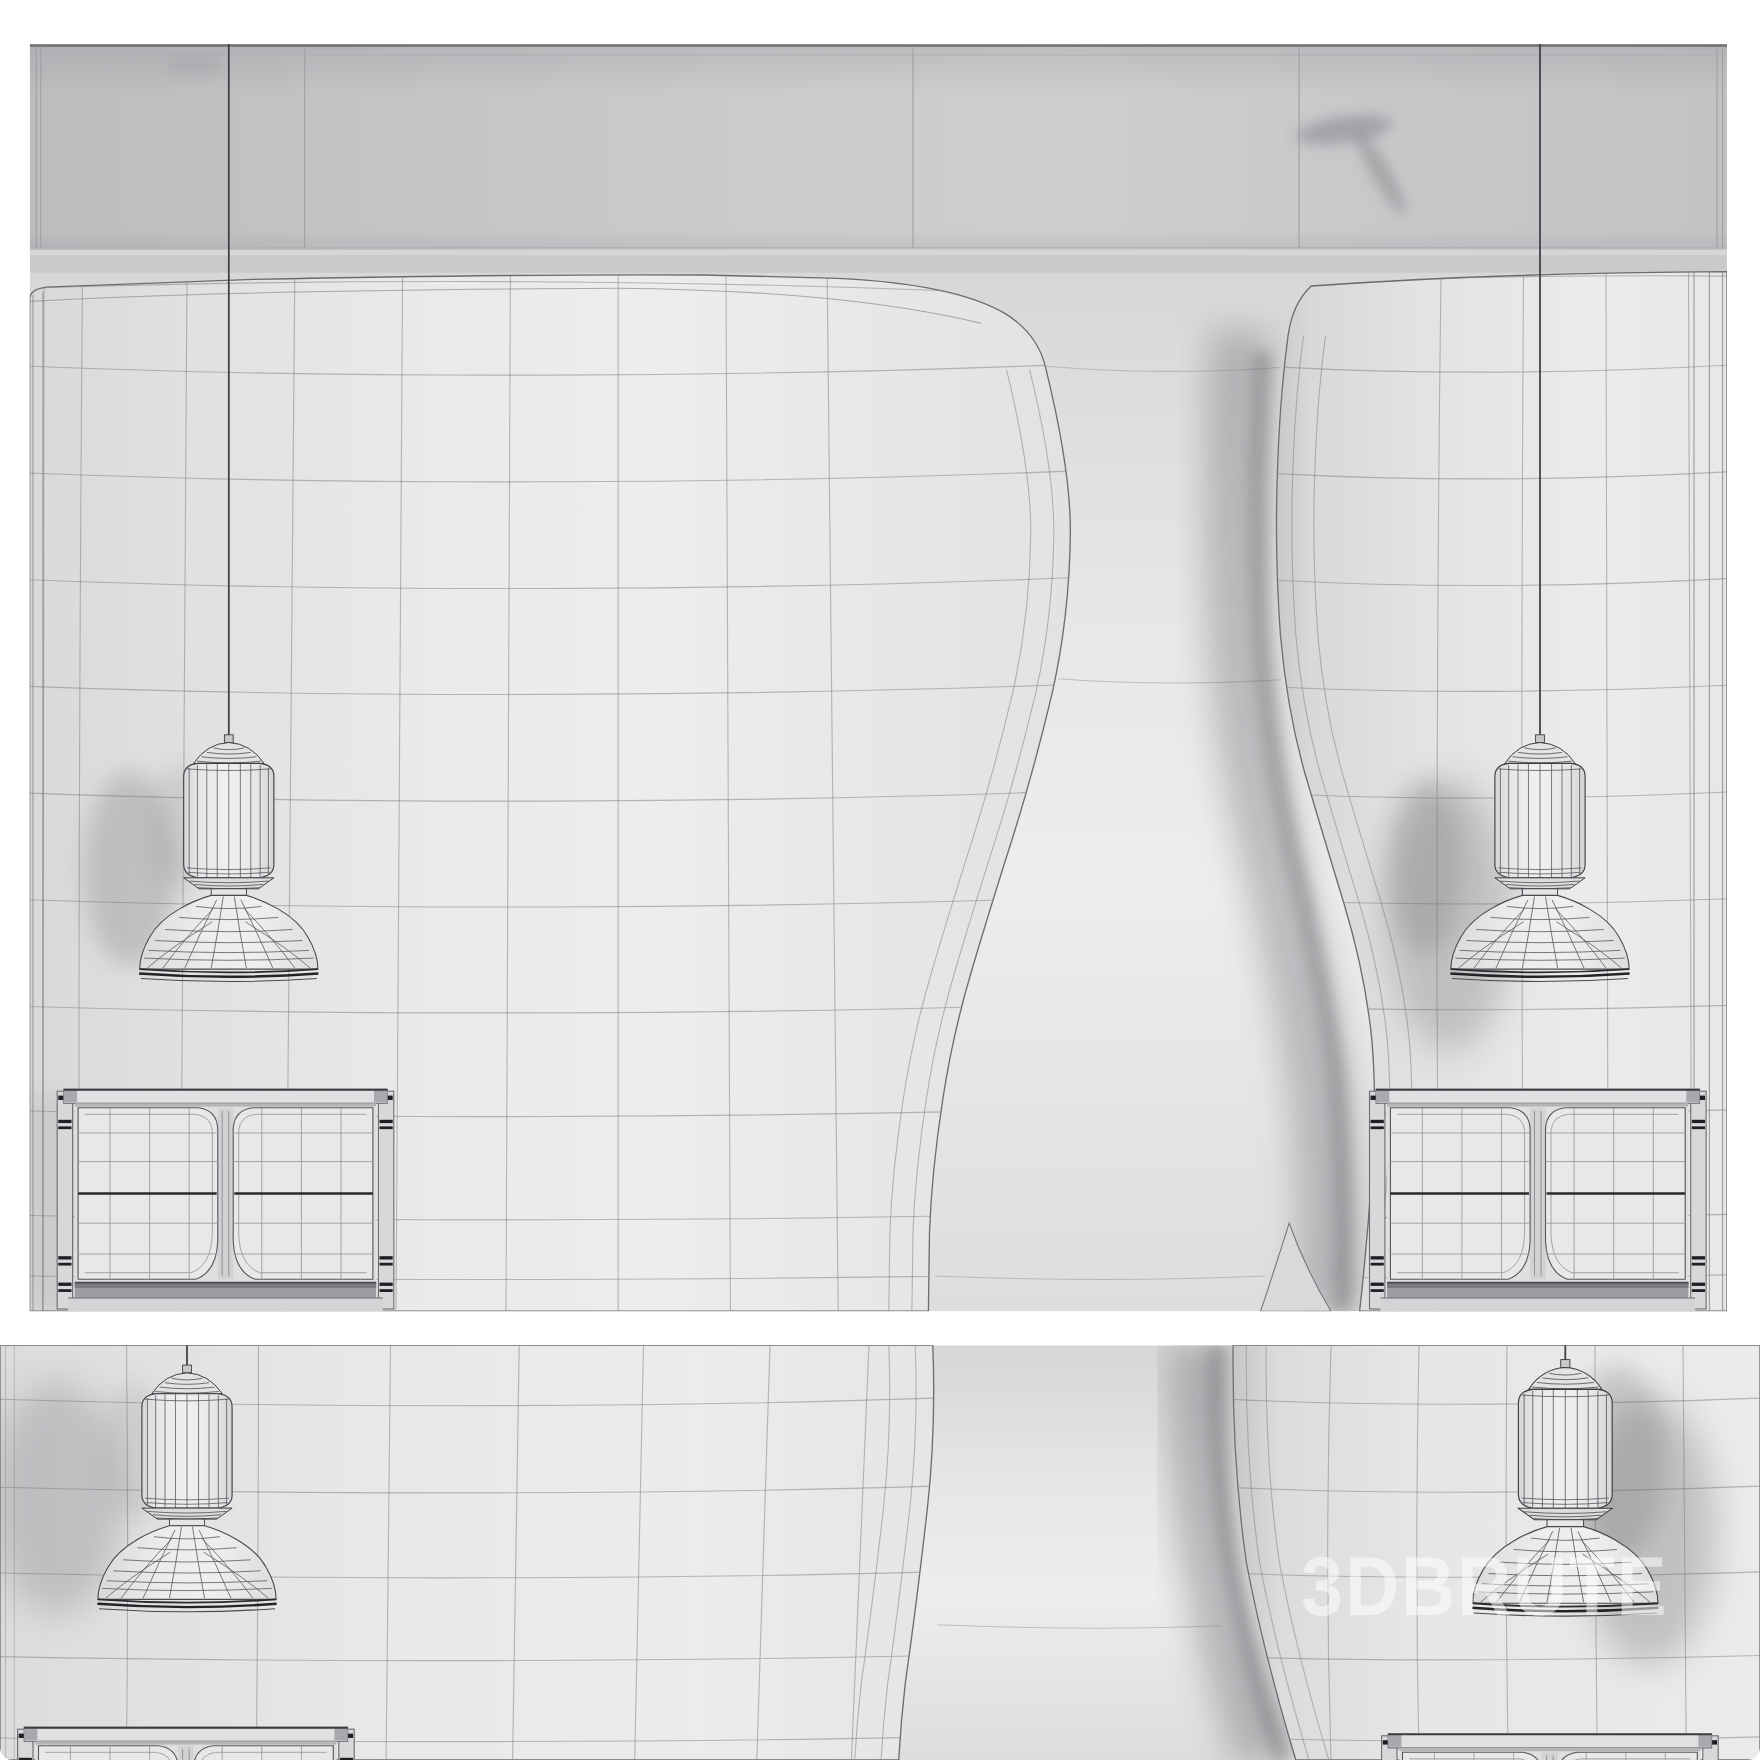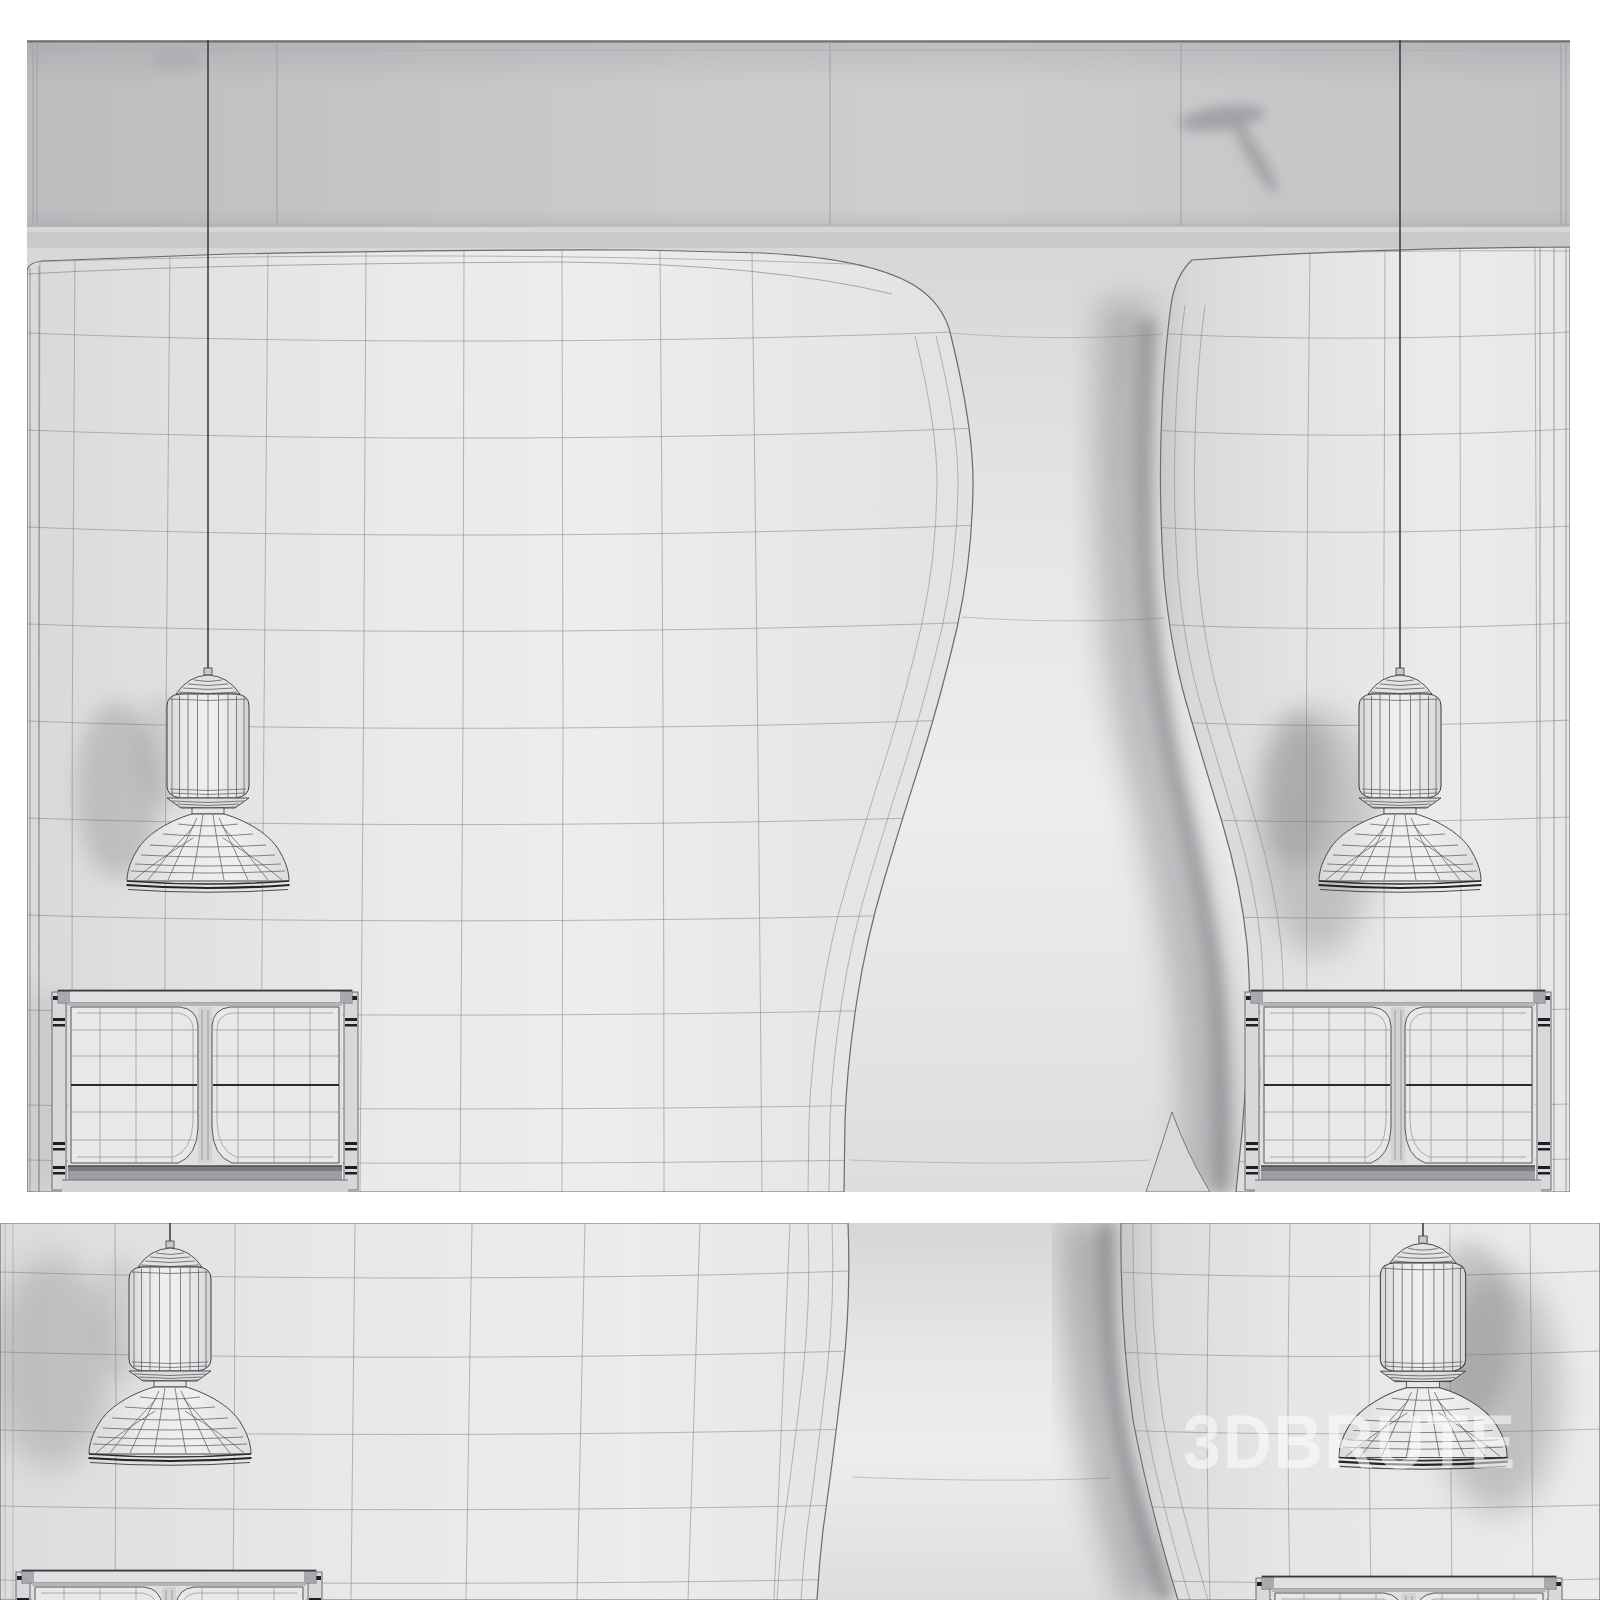--- a/index.html
+++ b/index.html
@@ -1,17 +1,17 @@
 <!DOCTYPE html>
 <html><head>
 <meta charset="utf-8">
 <style>
   html,body{margin:0;padding:0;background:#ffffff;}
   .canvas{position:relative;width:1600px;height:1600px;background:#ffffff;overflow:hidden;
-          font-family:"Liberation Sans",sans-serif;}
+          font-family:"Liberation Sans",sans-serif;border-radius:12px;}
   svg{display:block;}
   .abs{position:absolute;}
 </style>
 </head>
 <body>
 
 <div class="canvas">
 
 <svg width="0" height="0" style="position:absolute" aria-hidden="true">
 <defs>

